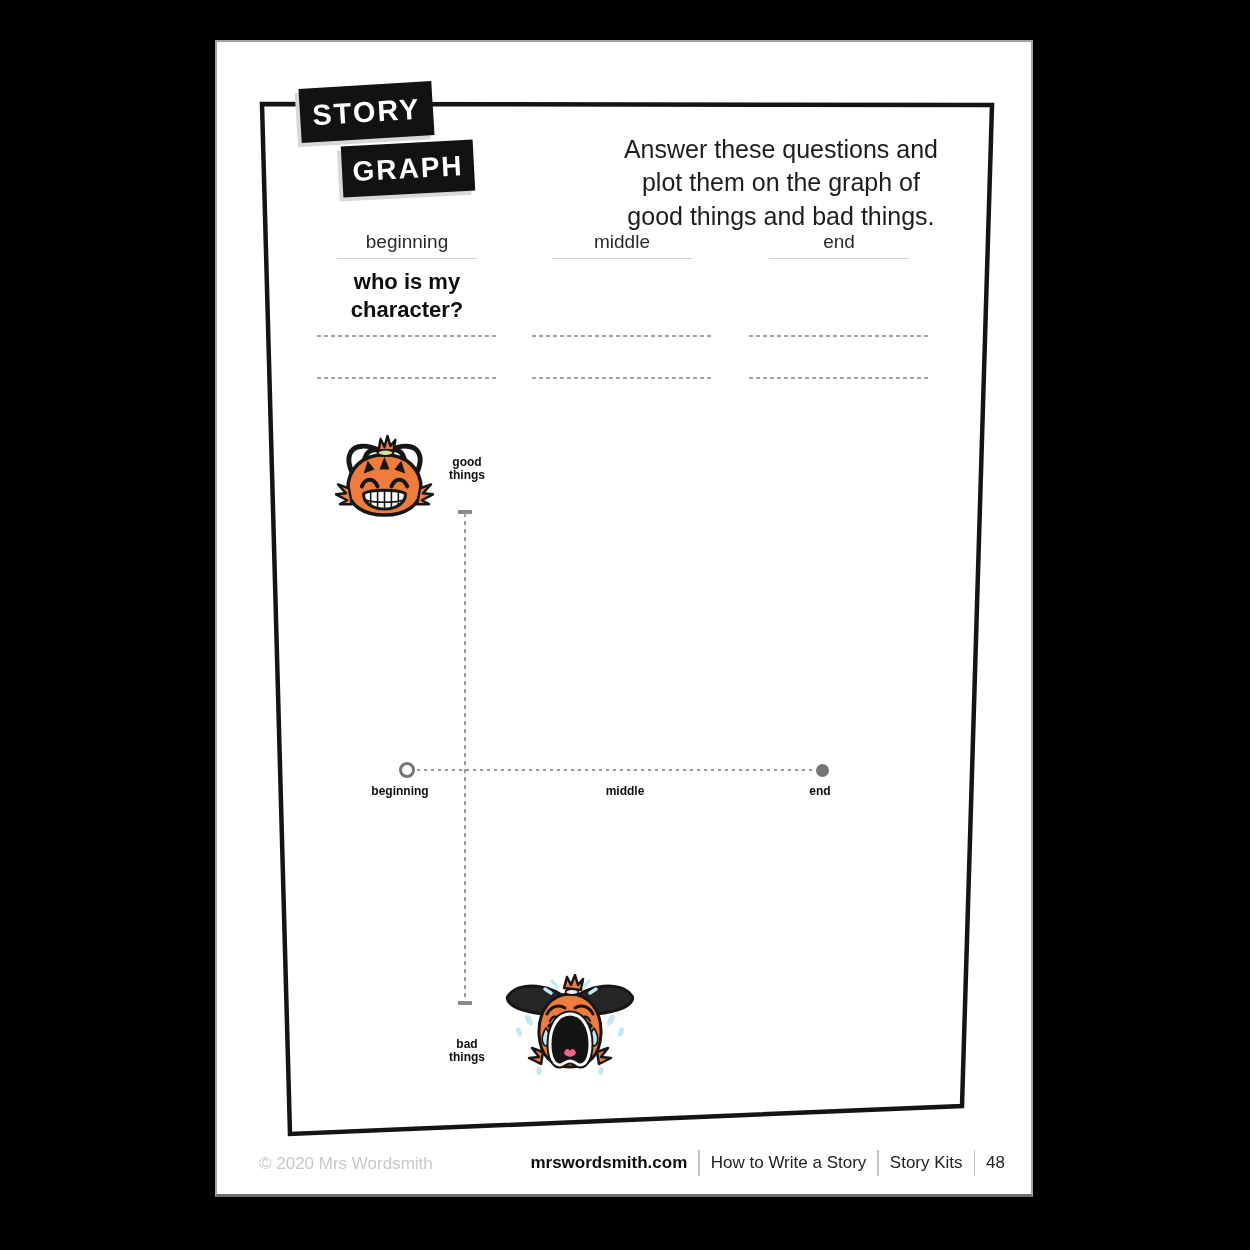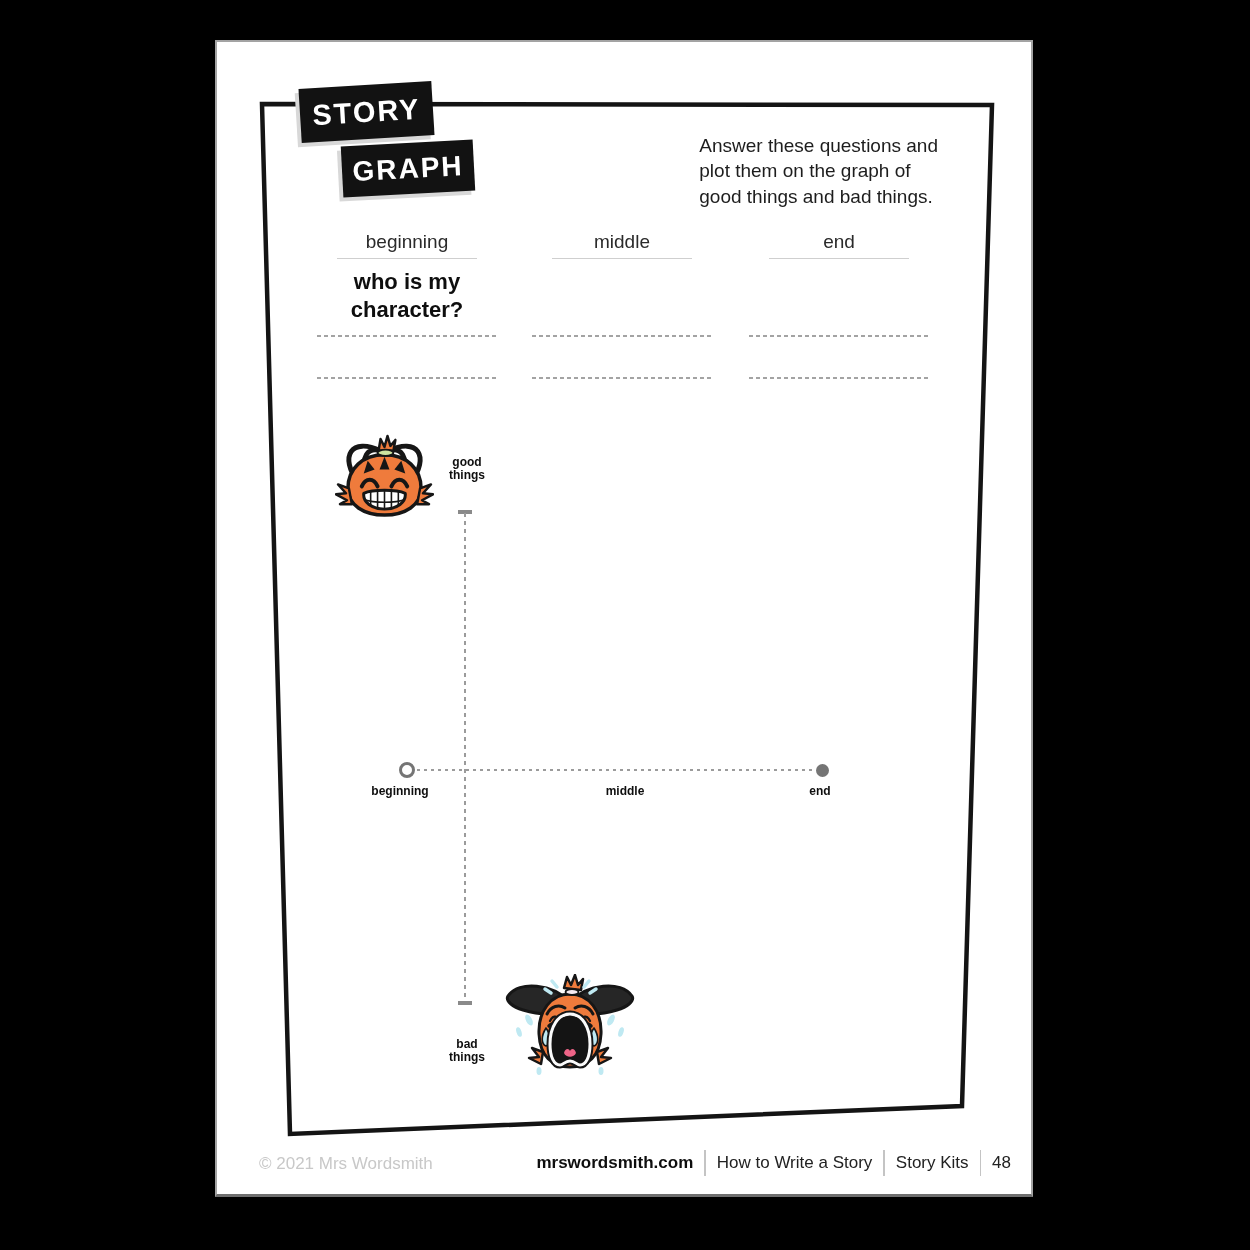--- a/index.html
+++ b/index.html
@@ -43,22 +43,22 @@
   }
   .badge-graph {
     left: 125px; top: 101px; width: 132px; height: 51px;
     font-size: 28px;
     transform: rotate(-3deg);
   }
   
   .prompt {
     position: absolute;
     right: 93px;
-    text-align: left;
-    font-size: 19px;
+    text-align: center;
+    font-size: 25px;
     line-height: 1.33;
     color: #1d1d1d;
     z-index: 2;
   }
   .prompt-intro { top: 91px; }
   .prompt-shape { top: 401px; }
   
   .col {
     position: absolute;
     top: 189px;
@@ -160,21 +160,21 @@
   
   .footer-copyright {
     position: absolute;
     left: 42px; top: 1112px;
     font-size: 17px;
     color: #c8c8c8;
     z-index: 2;
   }
   .footer-right {
     position: absolute;
-    right: 20px; top: 1106px;
+    right: 26px; top: 1106px;
     height: 30px;
     display: flex;
     align-items: center;
     font-size: 17px;
     color: #222;
     z-index: 2;
     white-space: nowrap;
   }
   .footer-site { font-weight: 800; color: #0e0e0e; }
   .fsep {
@@ -294,21 +294,21 @@
         <ellipse cx="116" cy="58" rx="2.5" ry="5" transform="rotate(18 116 58)" fill="#BFE9F2"></ellipse>
         <path d="M47,7 L52,13" stroke="#BFE9F2" stroke-width="3.5"></path>
         <path d="M40,15 L46,19" stroke="#BFE9F2" stroke-width="3.5"></path>
         <path d="M84,7 L79,13" stroke="#BFE9F2" stroke-width="3.5"></path>
         <path d="M91,15 L85,19" stroke="#BFE9F2" stroke-width="3.5"></path>
         <ellipse cx="34" cy="97" rx="2.5" ry="4" fill="#BFE9F2"></ellipse>
         <ellipse cx="96" cy="97" rx="2.5" ry="4" fill="#BFE9F2"></ellipse>
       </g>
     </svg>
 
-    <div class="footer-copyright">© 2021 Mrs Wordsmith</div>
+    <div class="footer-copyright">© 2020 Mrs Wordsmith</div>
     <div class="footer-right">
       <span class="footer-site">mrswordsmith.com</span>
       <span class="fsep"></span>
       <span>How to Write a Story</span>
       <span class="fsep"></span>
       <span>Story Kits</span>
       <span class="fsep"></span>
       <span>48</span>
     </div>
 

